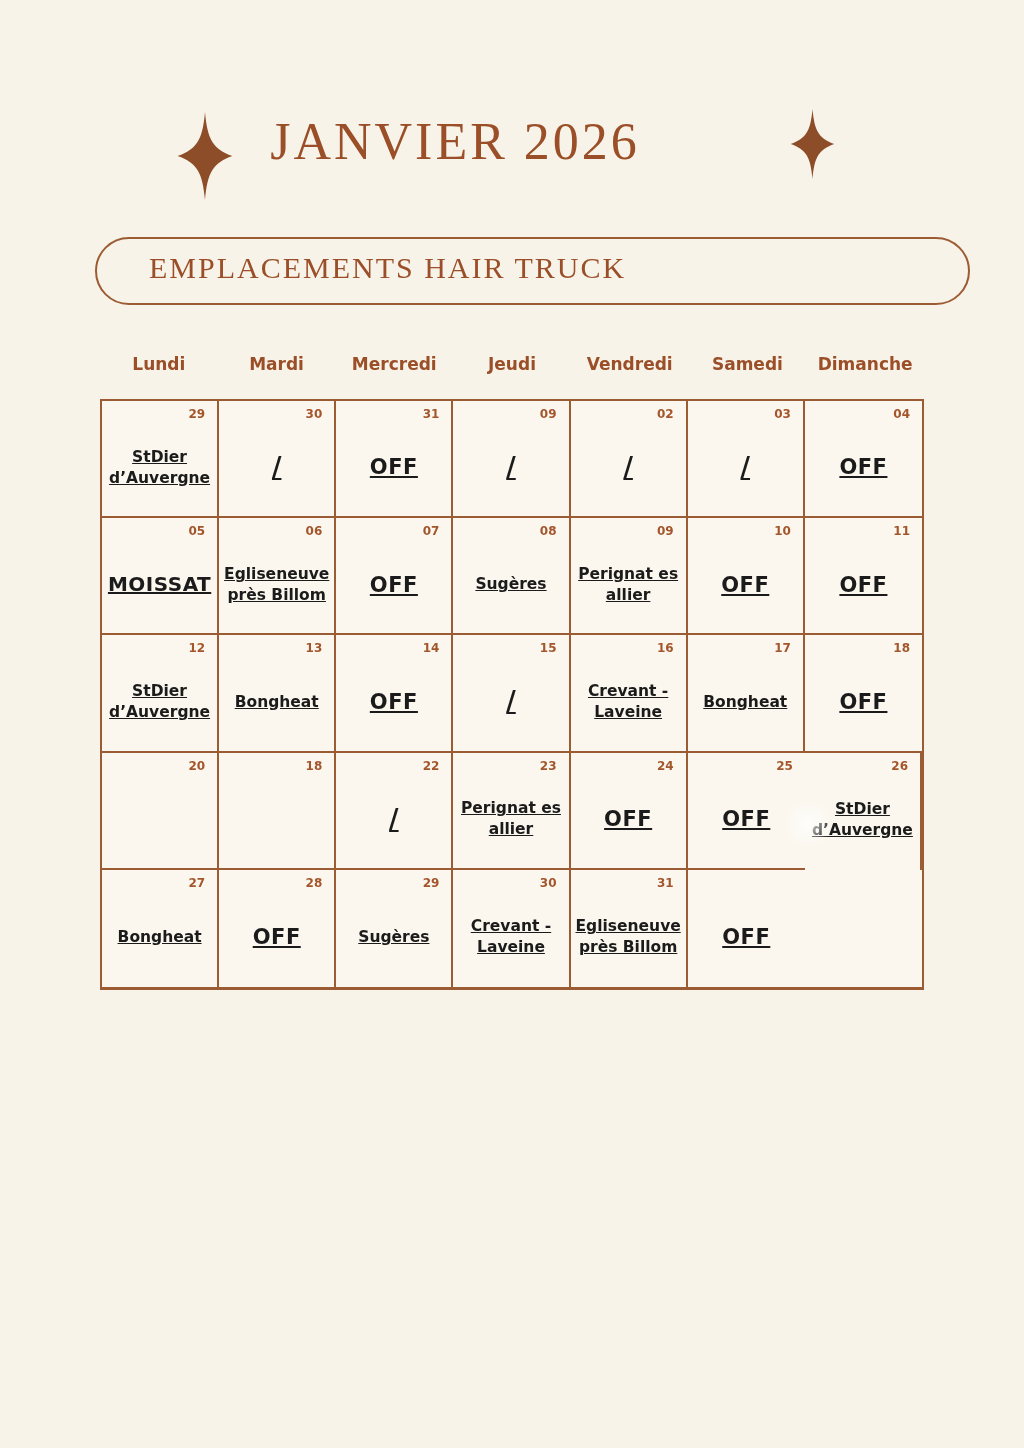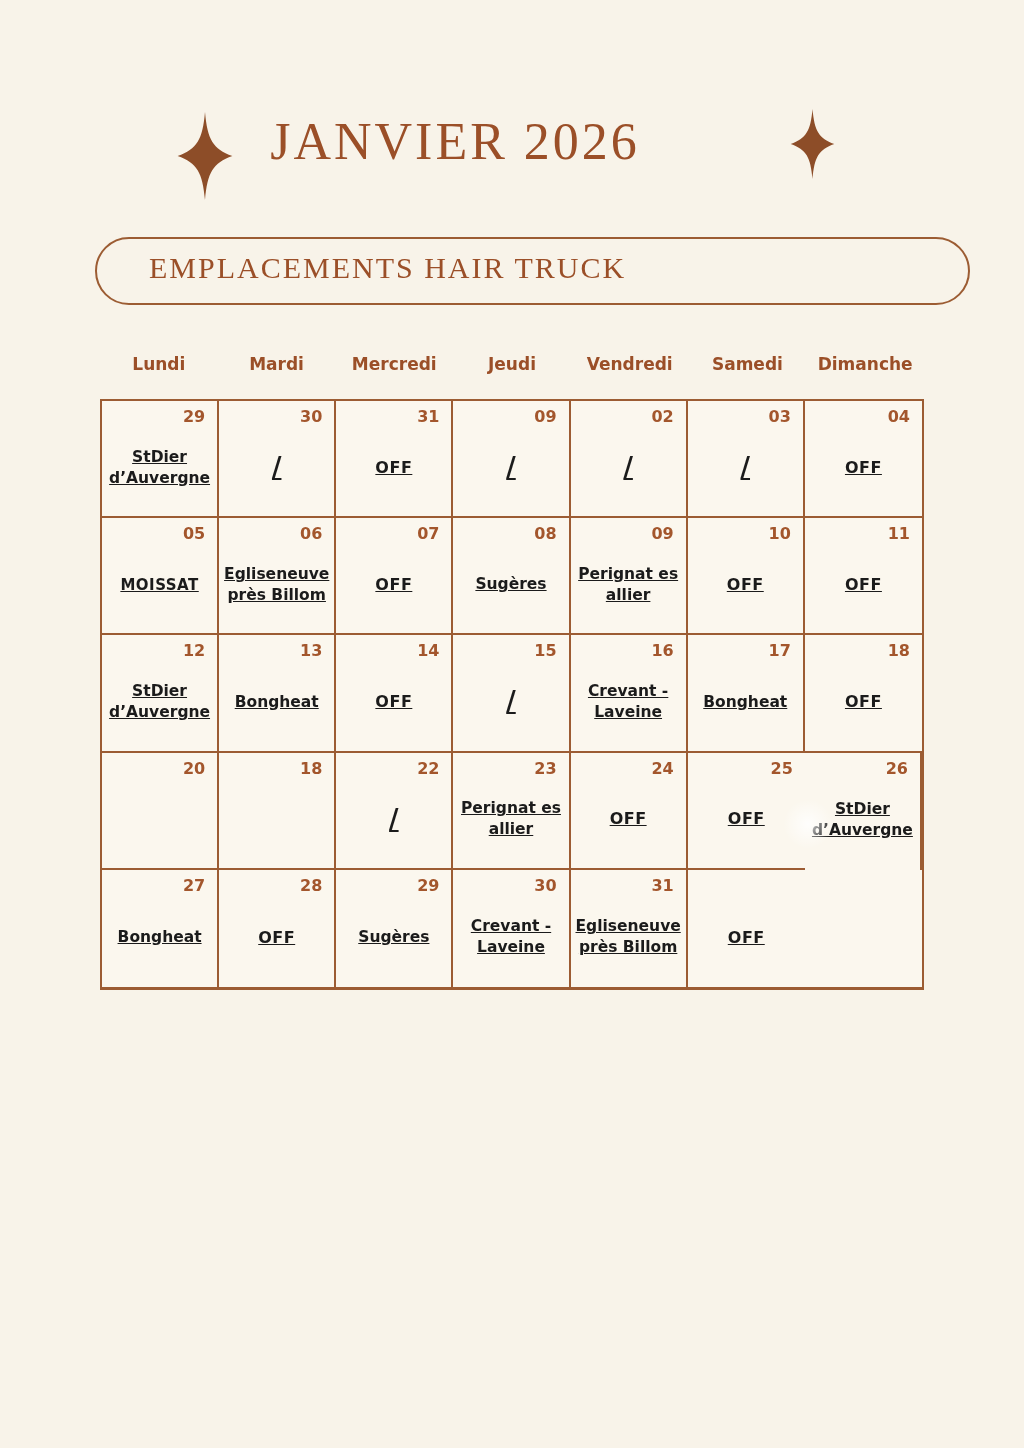--- a/index.html
+++ b/index.html
@@ -89,41 +89,41 @@
     position: relative;
     border-right: 2px solid var(--border);
     border-bottom: 2px solid var(--border);
     background: var(--cell-bg);
   }
   .cell.last-col { border-right: none; }
   .cell.last-row { border-bottom: none; }
   .daynum {
     position: absolute;
     top: 6px; right: 12px;
-    font-size: 16px;
+    font-size: 12px;
     font-weight: bold;
     color: var(--day-number);
   }
   .content {
     position: absolute;
     inset: 0;
     padding: 26px 4px 8px;
     display: flex;
     align-items: center;
     justify-content: center;
     text-align: center;
     white-space: pre-line;
     color: var(--text);
     font-weight: bold;
     line-height: 1.35;
     text-decoration: underline;
   }
   .kind-place .content { font-size: 15.5px; }
-  .kind-big   .content { font-size: 15px; letter-spacing: 0.5px; }
-  .kind-off   .content { font-size: 16px; letter-spacing: 0.5px; }
+  .kind-big   .content { font-size: 20px; letter-spacing: 0.5px; }
+  .kind-off   .content { font-size: 21px; letter-spacing: 0.5px; }
   .kind-slash .content { font-size: 26px; }
   
   .formation {
     position: absolute;
     left: 0;
     top: 354.6px;
     width: 353.2px;
     height: 118.2px;
     display: flex;
     align-items: center;

